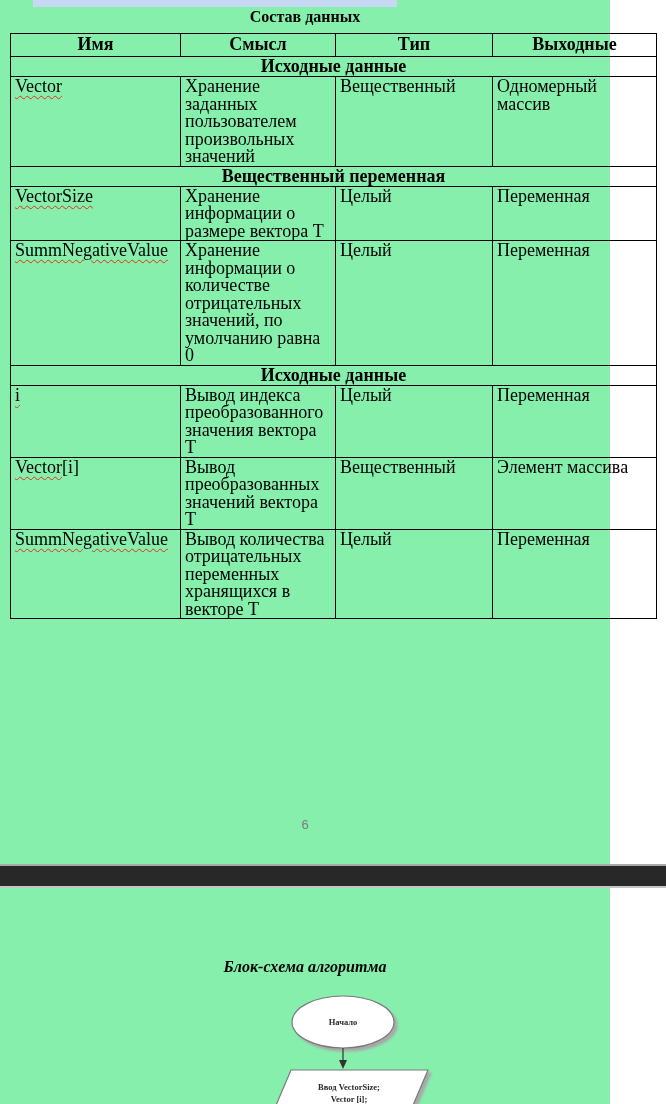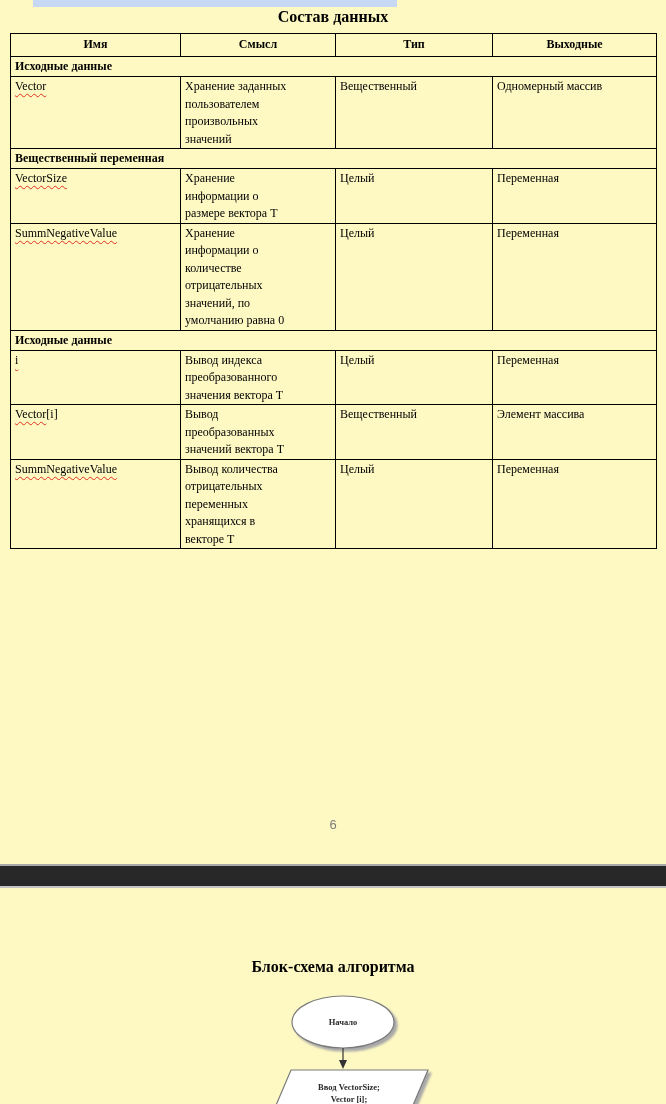--- a/index.html
+++ b/index.html
@@ -1,41 +1,41 @@
 <!DOCTYPE html>
 <html><head>
 <meta charset="utf-8">
 <style>
   html,body{margin:0;padding:0;}
   body{
     width:666px;height:1104px;overflow:hidden;background:#ffffff;
     font-family:"Liberation Serif","DejaVu Serif",serif;color:#000;
     position:relative;
   }
-  .page{position:relative;background:#fef9c3;width:666px;}
+  .page{position:relative;background:#86efac;width:610px;}
   #page1{height:864px;}
   #page2{height:216px;}
 
   .sel-bar{position:absolute;left:33px;top:0;width:364px;height:7px;background:#c7d8f5;}
 
   .doc-title{position:absolute;width:100%;text-align:center;font-weight:bold;font-size:16px;line-height:20px;}
   #title1{top:7px;}
-  #title2{top:69px;}
+  #title2{top:69px;font-style:italic;}
 
   table.data{
     position:absolute;left:10px;top:33px;width:646px;
     border-collapse:collapse;table-layout:fixed;
-    font-size:12px;line-height:17.5px;
+    font-size:18px;line-height:17.5px;
   }
   table.data td{
     border:1.5px solid #000;vertical-align:top;
     padding:1px 4px 0 4px;overflow:hidden;
   }
   table.data td.hdr{font-weight:bold;text-align:center;padding-top:2px;}
-  table.data td.section{font-weight:bold;text-align:left;padding-top:1px;}
+  table.data td.section{font-weight:bold;text-align:center;padding-top:1px;}
   .pre{white-space:pre-line;margin-top:44px;}
   .sq{text-decoration:underline;text-decoration-style:wavy;text-decoration-color:#e0301e;text-decoration-thickness:1px;text-underline-offset:3px;}
 
   .h23 td{height:20px;}
   .h21 td{height:18px;}
   .h70 td{height:67px;}
   .h54 td{height:51px;}
   .h100 td{height:97px;}
   .h53 td{height:50px;}
   .h87 td{height:84px;}

